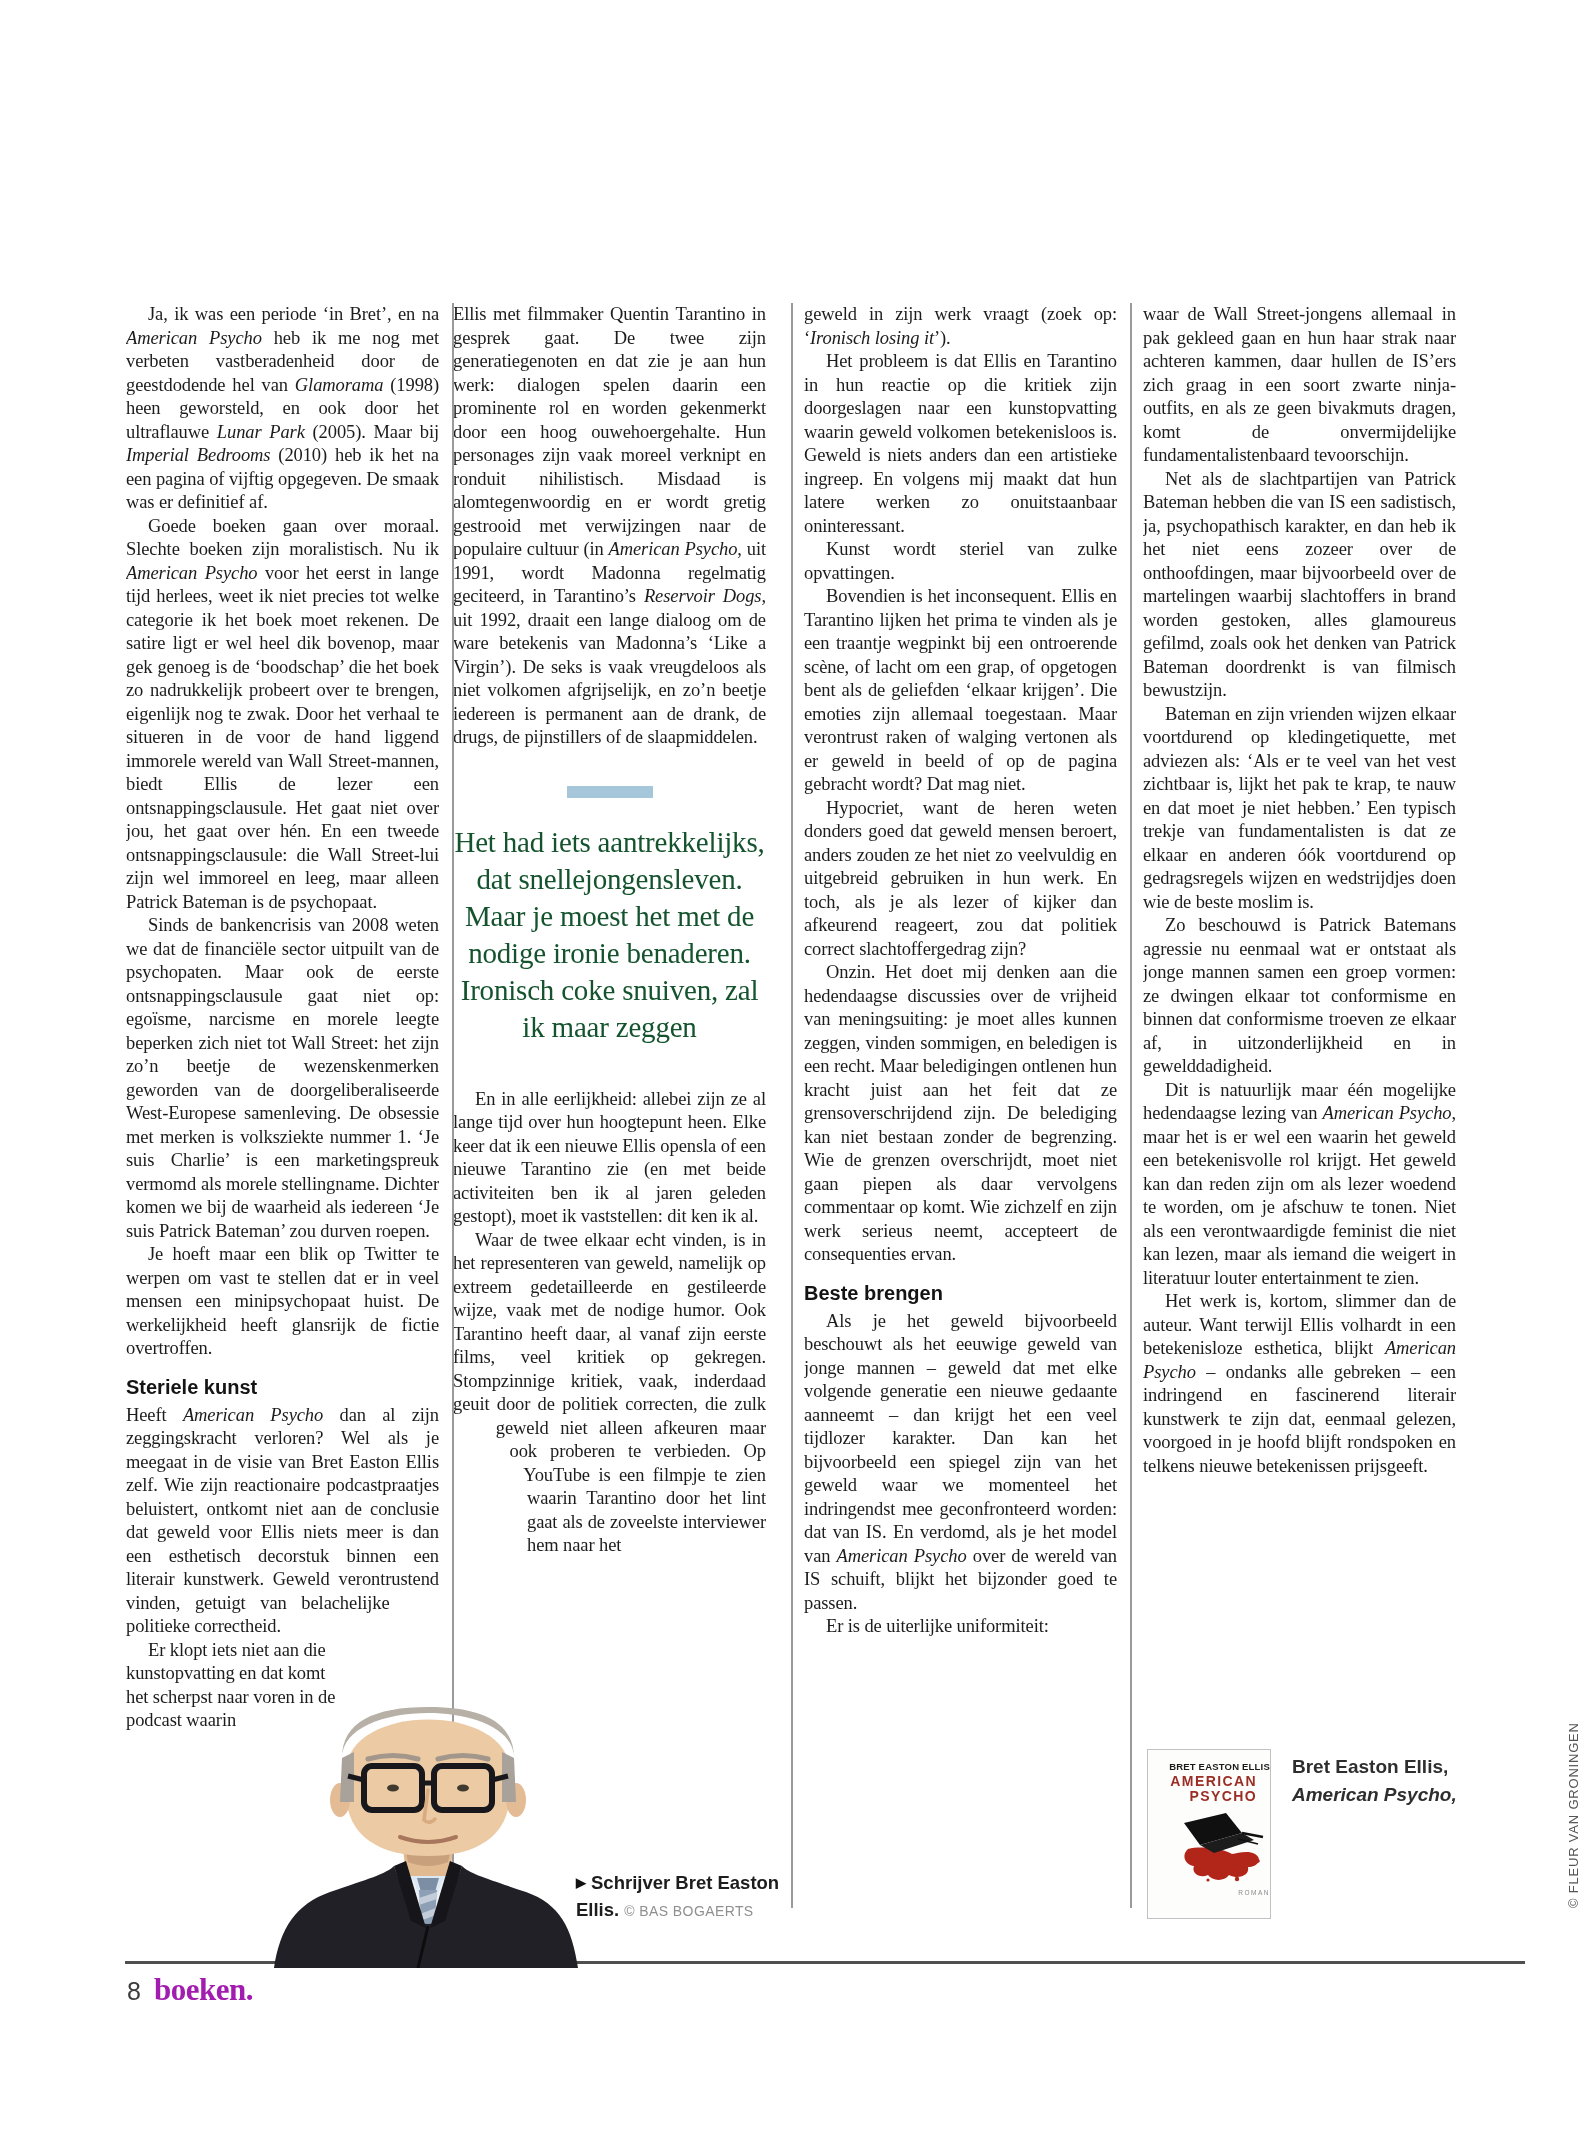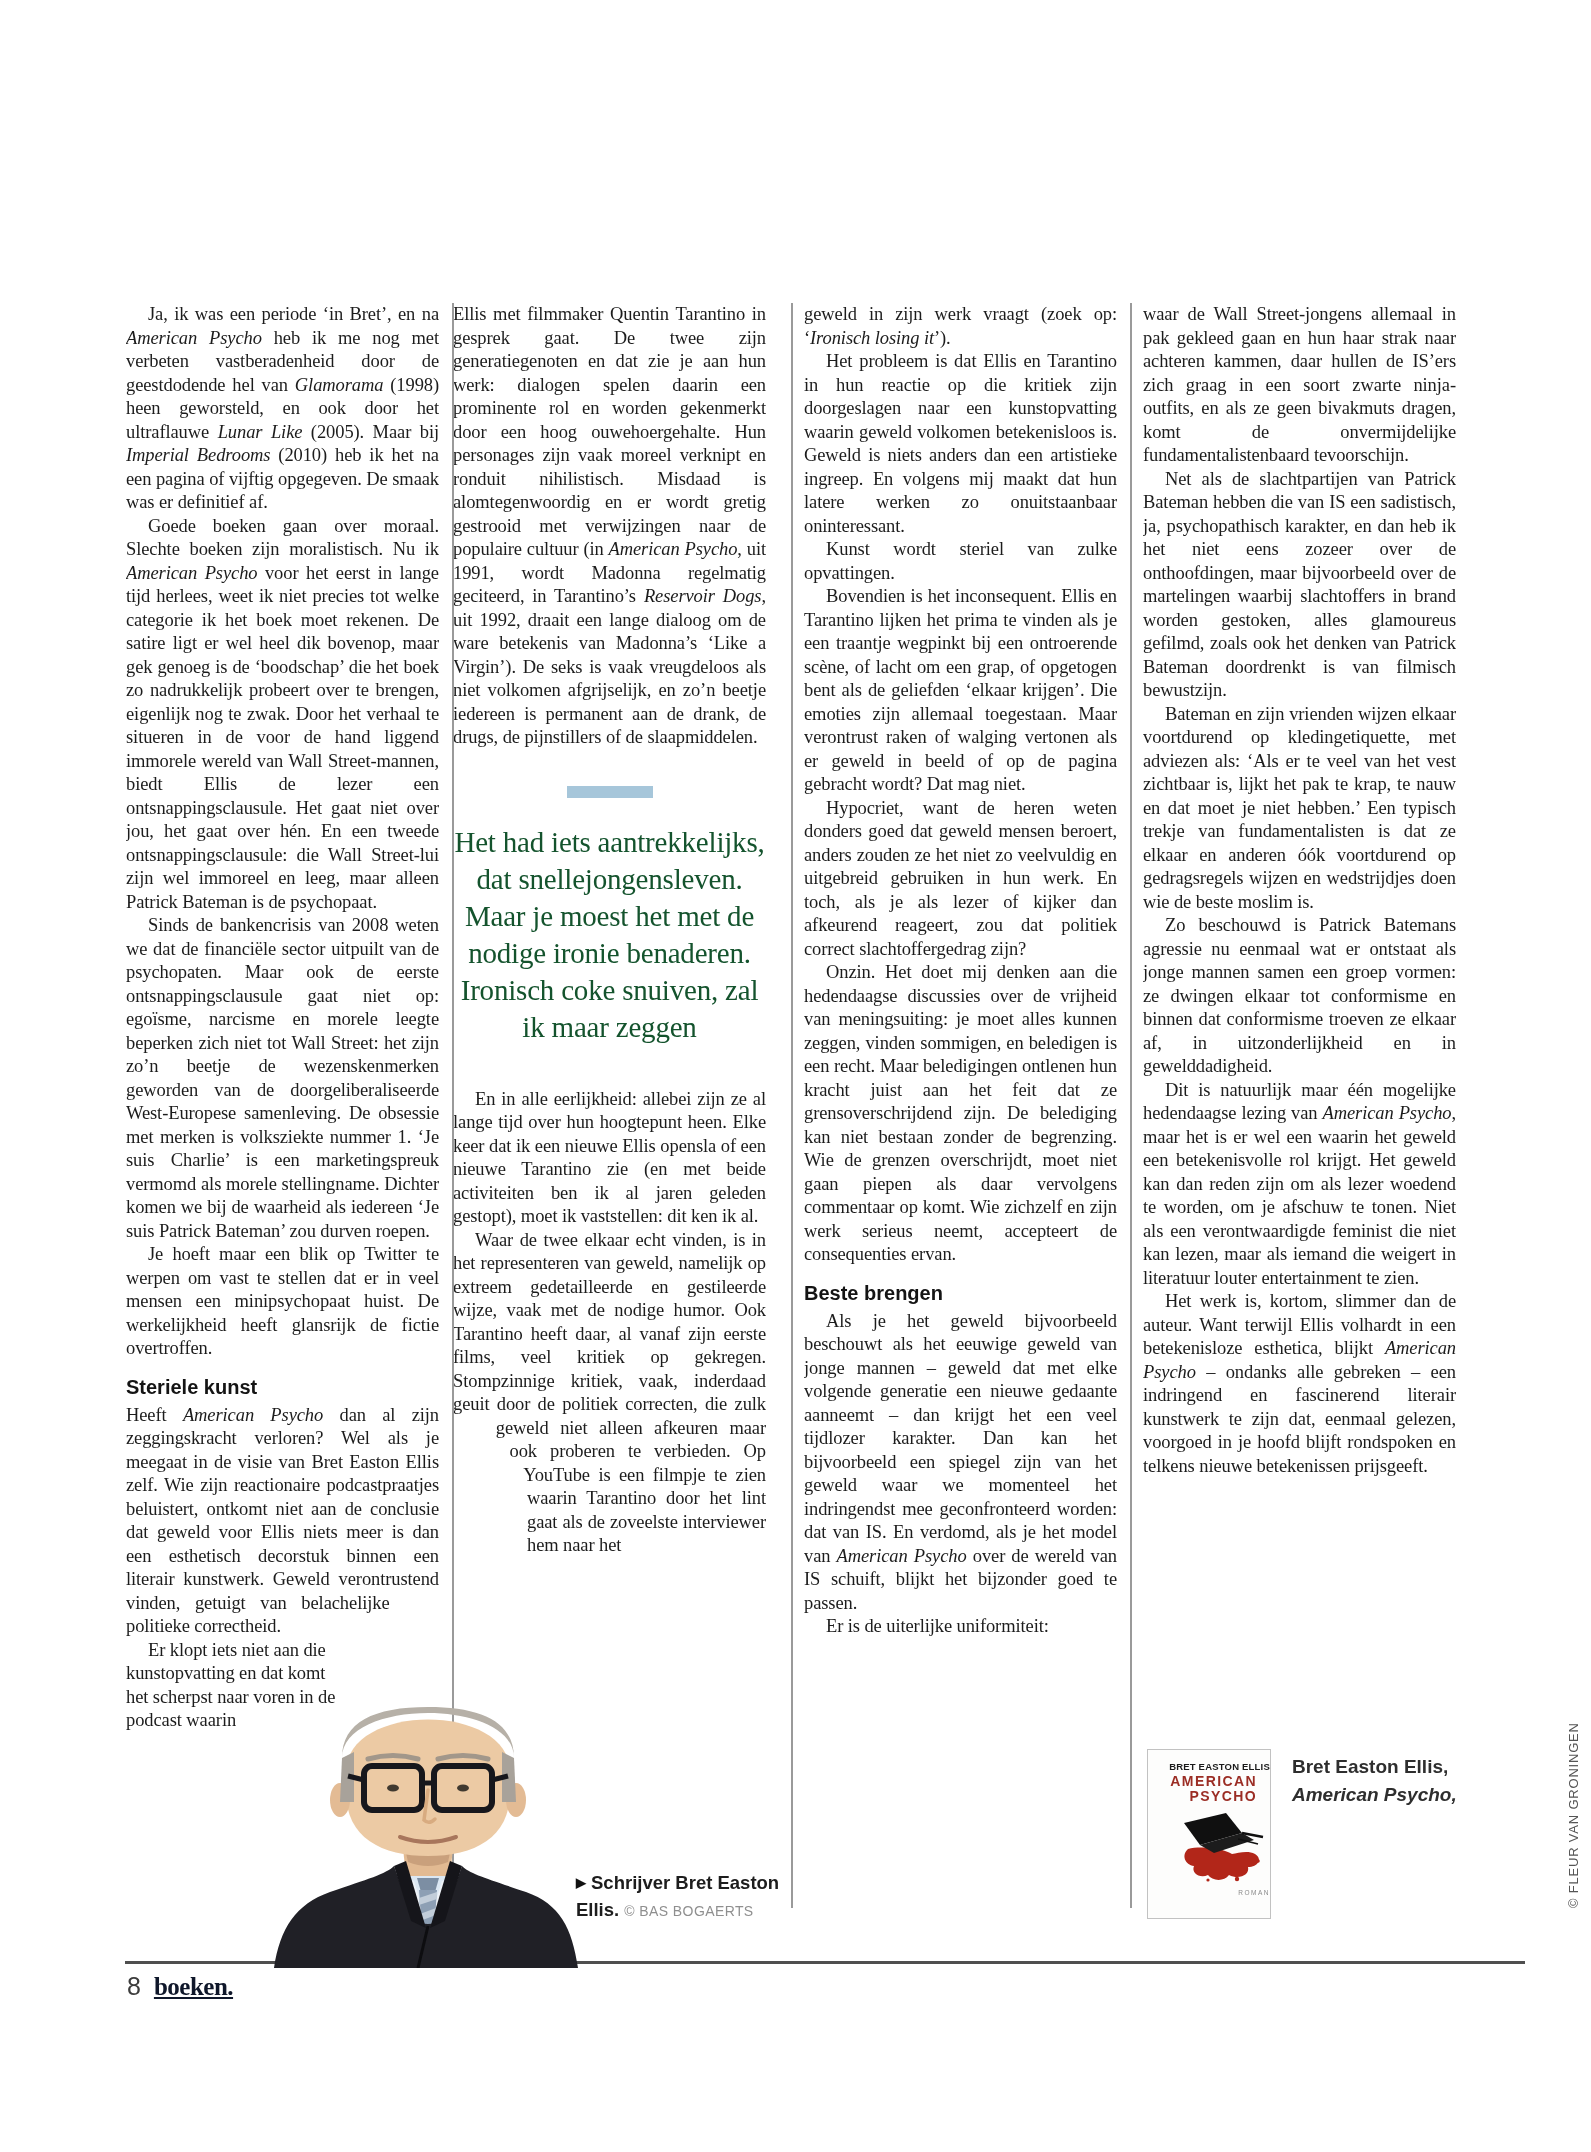--- a/index.html
+++ b/index.html
@@ -72,40 +72,40 @@
   .book-info{
     position:absolute;left:1292px;top:1753px;width:192px;z-index:2;
     font-family:"Liberation Sans",sans-serif;font-size:19px;line-height:27.5px;color:#3a3a3a;
   }
   .bi-name{display:block;font-weight:700;color:#2e2e2e;}
   .bi-title{display:block;font-weight:700;font-style:italic;color:#2e2e2e;}
   
   .footer-rule{position:absolute;left:125px;top:1961px;width:1400px;height:2.5px;background:#4f4f4f;z-index:2;}
   .footer{position:absolute;left:127px;top:1972px;display:flex;align-items:baseline;gap:13px;z-index:4;}
   .page-num{font-family:"Liberation Sans",sans-serif;font-size:25px;color:#3c3c3c;}
-  .section-logo{font-family:"Liberation Serif",serif;font-weight:800;font-size:25px;letter-spacing:-0.5px;color:#0f172a;text-decoration:underline;}
+  .section-logo{font-family:"Liberation Serif",serif;font-weight:800;font-size:31px;letter-spacing:-0.5px;color:#a21caf;}
   
   .vertical-credit{
     position:absolute;left:1566px;top:1908px;
     transform:rotate(-90deg);transform-origin:top left;
     font-family:"Liberation Sans",sans-serif;font-size:13px;letter-spacing:0.8px;color:#555;
     white-space:nowrap;z-index:2;
   }
 </style>
 </head>
 <body>
 
 <div class="page">
 
   <div class="col-divider" id="divider-1"></div>
   <div class="col-divider" id="divider-2"></div>
   <div class="col-divider" id="divider-3"></div>
 
   <section class="col" id="col-1">
-      <p class="para indent">Ja, ik was een periode ‘in Bret’, en na <i>American Psycho</i> heb ik me nog met verbeten vastberadenheid door de geestdodende hel van <i>Glamorama</i> (1998) heen geworsteld, en ook door het ultraflauwe <i>Lunar Like</i> (2005). Maar bij <i>Imperial Bedrooms</i> (2010) heb ik het na een pagina of vijftig opgegeven. De smaak was er definitief af.</p>
+      <p class="para indent">Ja, ik was een periode ‘in Bret’, en na <i>American Psycho</i> heb ik me nog met verbeten vastberadenheid door de geestdodende hel van <i>Glamorama</i> (1998) heen geworsteld, en ook door het ultraflauwe <i>Lunar Park</i> (2005). Maar bij <i>Imperial Bedrooms</i> (2010) heb ik het na een pagina of vijftig opgegeven. De smaak was er definitief af.</p>
       <p class="para indent">Goede boeken gaan over moraal. Slechte boeken zijn moralistisch. Nu ik <i>American Psycho</i> voor het eerst in lange tijd herlees, weet ik niet precies tot welke categorie ik het boek moet rekenen. De satire ligt er wel heel dik bovenop, maar gek genoeg is de ‘boodschap’ die het boek zo nadrukkelijk probeert over te brengen, eigenlijk nog te zwak. Door het verhaal te situeren in de voor de hand liggend immorele wereld van Wall Street-mannen, biedt Ellis de lezer een ontsnappingsclausule. Het gaat niet over jou, het gaat over hén. En een tweede ontsnappingsclausule: die Wall Street-lui zijn wel immoreel en leeg, maar alleen Patrick Bateman is de psychopaat.</p>
       <p class="para indent">Sinds de bankencrisis van 2008 weten we dat de financiële sector uitpuilt van de psychopaten. Maar ook de eerste ontsnappingsclausule gaat niet op: egoïsme, narcisme en morele leegte beperken zich niet tot Wall Street: het zijn zo’n beetje de wezenskenmerken geworden van de doorgeliberaliseerde West-Europese samenleving. De obsessie met merken is volksziekte nummer 1. ‘Je suis Charlie’ is een marketingspreuk vermomd als morele stellingname. Dichter komen we bij de waarheid als iedereen ‘Je suis Patrick Bateman’ zou durven roepen.</p>
       <p class="para indent">Je hoeft maar een blik op Twitter te werpen om vast te stellen dat er in veel mensen een minipsychopaat huist. De werkelijkheid heeft glansrijk de fictie overtroffen.</p>
       <h3 class="subhead">Steriele kunst</h3>
       <p class="para">Heeft <i>American Psycho</i> dan al zijn zeggingskracht verloren? Wel als je meegaat in de visie van Bret Easton Ellis zelf. Wie zijn reactionaire podcastpraatjes beluistert, ontkomt niet aan de conclusie dat geweld voor Ellis niets meer is dan een esthetisch decorstuk binnen een literair kunstwerk. <span class="spacer-head-right"></span>Geweld verontrustend vinden, getuigt van belachelijke politieke correctheid.</p>
       <p class="para indent ragged">Er klopt iets niet aan die kunstopvatting en dat komt het scherpst naar voren in de podcast waarin</p>
     </section>
   <section class="col" id="col-2">
       <p class="para">Ellis met filmmaker Quentin Tarantino in gesprek gaat. De twee zijn generatiegenoten en dat zie je aan hun werk: dialogen spelen daarin een prominente rol en worden gekenmerkt door een hoog ouwehoergehalte. Hun personages zijn vaak moreel verknipt en ronduit nihilistisch. Misdaad is alomtegenwoordig en er wordt gretig gestrooid met verwijzingen naar de populaire cultuur (in <i>American Psycho</i>, uit 1991, wordt Madonna regelmatig geciteerd, in Tarantino’s <i>Reservoir Dogs</i>, uit 1992, draait een lange dialoog om de ware betekenis van Madonna’s ‘Like a Virgin’). De seks is vaak vreugdeloos als niet volkomen afgrijselijk, en zo’n beetje iedereen is permanent aan de drank, de drugs, de pijnstillers of de slaapmiddelen.</p>
       <div class="pullquote">

